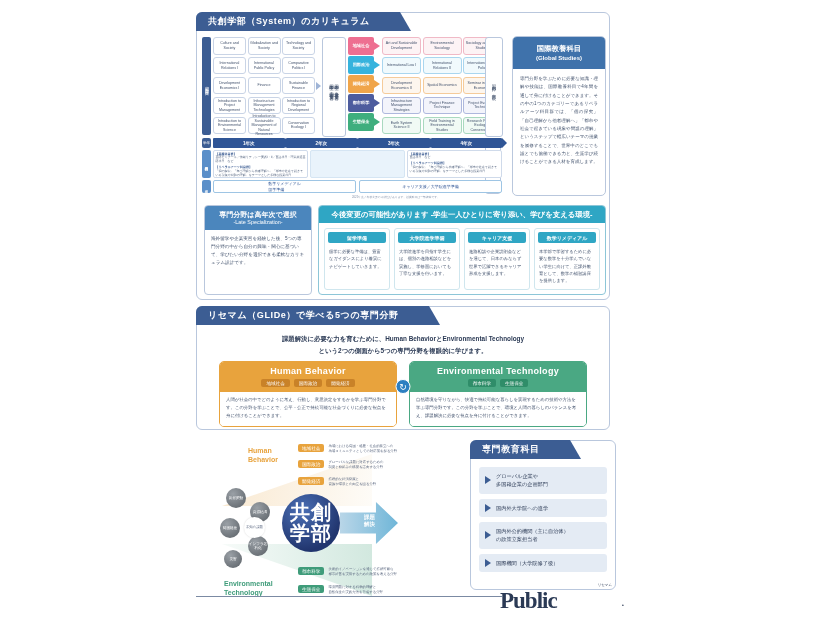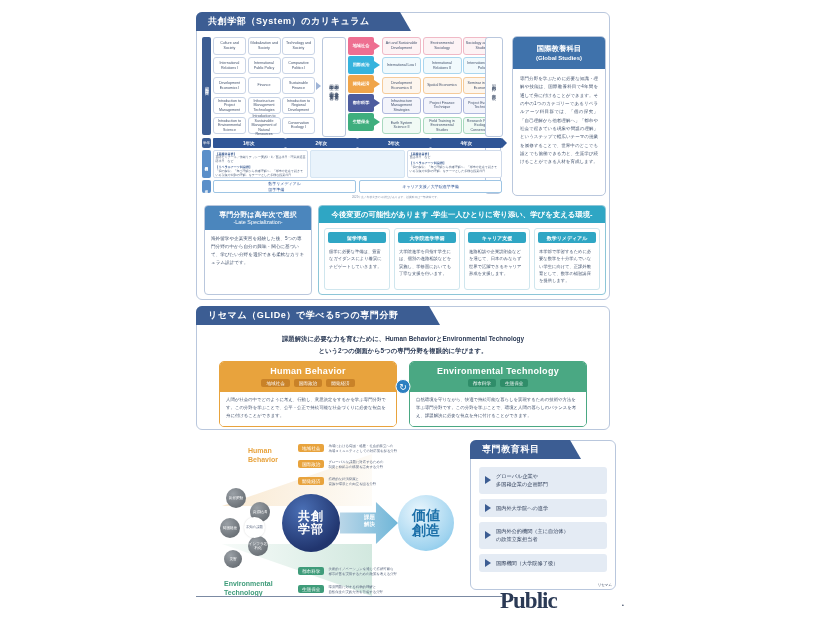--- a/index.html
+++ b/index.html
@@ -145,21 +145,21 @@
   .cd-label.hb{left:36px;top:6px;color:#e8a33d;}
   .cd-label.et{left:12px;top:139px;color:#3f9c7a;}
   .cd-row{position:absolute;display:flex;align-items:flex-start;gap:4px;}
   .cd-chip{font-size:4.6px;color:#fff;padding:1.5px 4px;border-radius:2px;white-space:nowrap;}
   .cd-chip.hb{background:#e8a33d;}
   .cd-chip.et{background:#3f9c7a;}
   .cd-desc{font-size:3.4px;line-height:1.45;color:#53607a;}
   .bigcircle{position:absolute;left:70px;top:54px;width:58px;height:58px;border-radius:50%;
     background:radial-gradient(circle at 35% 28%,#4a6fb5,#21356e 72%);color:#fff;
     display:flex;flex-direction:column;align-items:center;justify-content:center;
-    font-size:12px;font-weight:bold;line-height:1.05;letter-spacing:1px;}
+    font-size:20px;font-weight:bold;line-height:1.05;letter-spacing:1px;}
   .valcircle{position:absolute;left:186px;top:55px;width:56px;height:56px;border-radius:50%;
     background:radial-gradient(circle at 38% 30%,#eaf6fd,#9fd3ef 70%,#6fc0e6);
     color:#1b6fa8;display:flex;flex-direction:column;align-items:center;justify-content:center;
     font-size:14px;font-weight:bold;line-height:1.1;}
   .bigarrow{position:absolute;left:128px;top:62px;width:58px;height:42px;
     background:linear-gradient(90deg,#b9d6e8,#6fb6d8);
     clip-path:polygon(0 25%,62% 25%,62% 0,100% 50%,62% 100%,62% 75%,0 75%);}
   .arrow-text{position:absolute;left:152px;top:74px;font-size:5.6px;font-weight:bold;color:#fff;
     text-align:center;line-height:1.25;}
   .gcirc{position:absolute;border-radius:50%;background:radial-gradient(circle at 35% 30%,#9aa0a6,#5a6066);
@@ -425,22 +425,20 @@
     <div class="gcirc" style="left:36px;top:96px;width:20px;height:20px;">インフラ老朽化</div>
     <div class="gcirc" style="left:12px;top:110px;width:18px;height:18px;">災害</div>
     <div class="wcirc" style="left:32px;top:77px;width:21px;height:21px;">未知の課題</div>
 
     <div class="bigarrow"></div>
     <div class="arrow-text" style="white-space:pre-line">課題
 解決</div>
 
     <div class="bigcircle" style="white-space:pre-line">共創
 学部</div>
-    <div class="valcircle" style="white-space:pre-line">価値
-創造</div>
   </div>
 
   <div class="panel" id="career">
     <div class="panel-tab">専門教育科目</div>
     <div class="career-list">
       <div class="citem">
         <span class="ctri"></span>
         <span class="ctext" style="white-space:pre-line">グローバル企業や
 多国籍企業の企画部門</span>
       </div>

